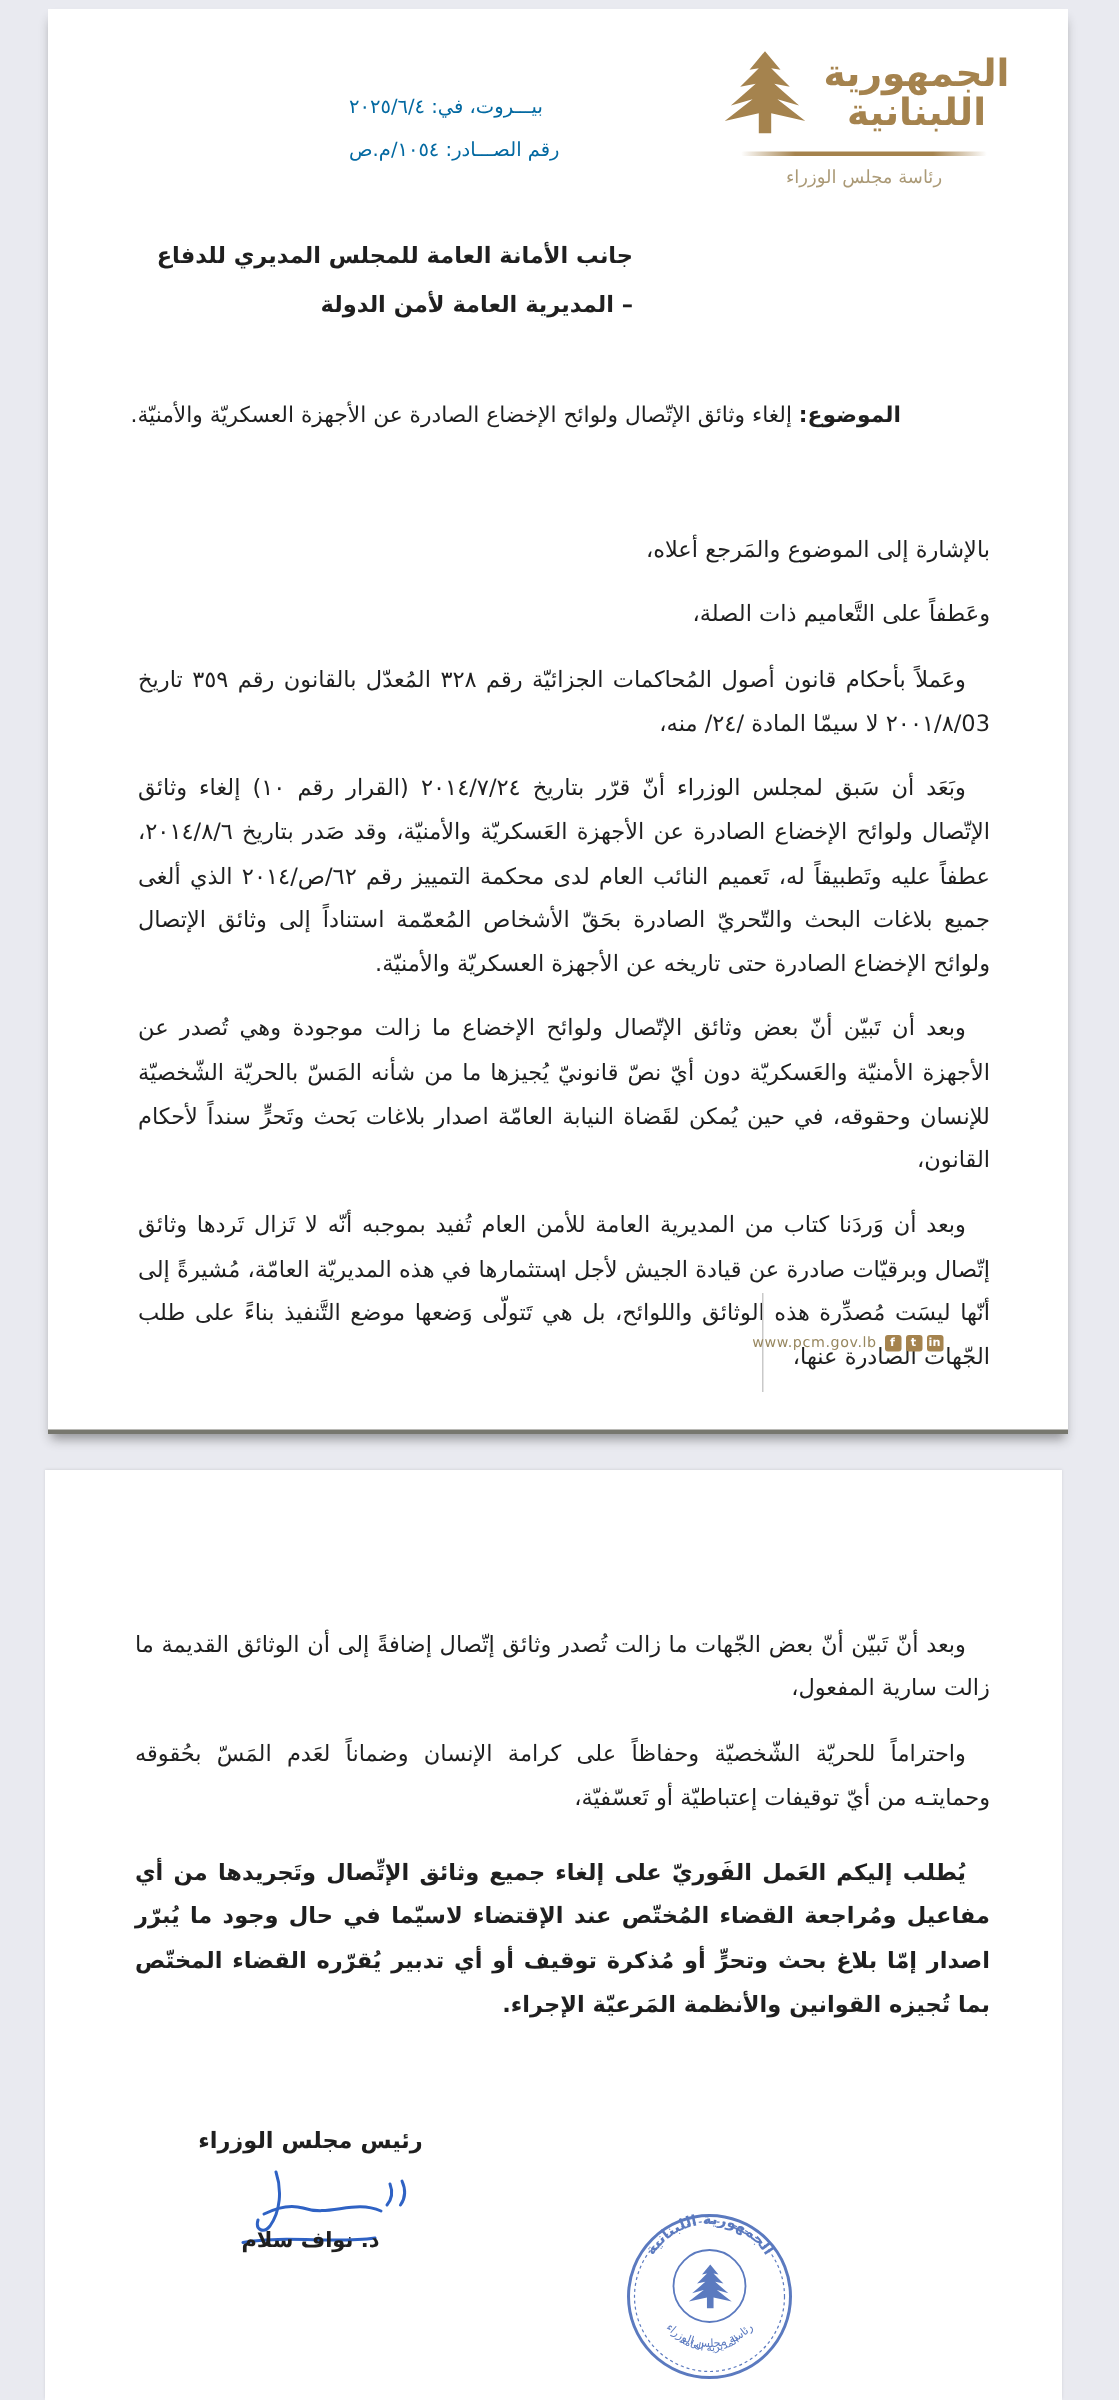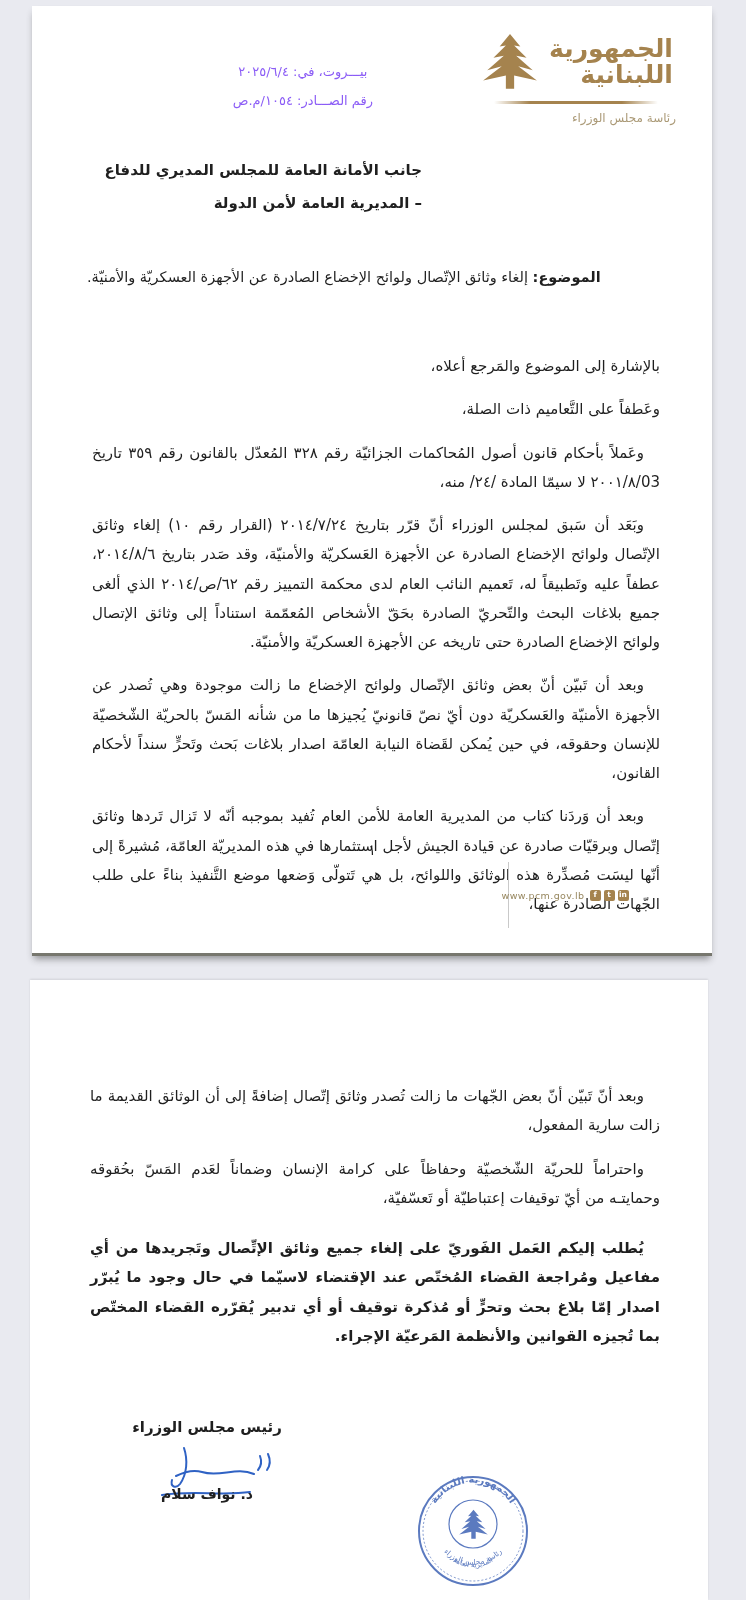--- a/index.html
+++ b/index.html
@@ -13,29 +13,29 @@
     position:absolute;background:#ffffff;direction:rtl;
     box-shadow:0 1px 3px rgba(0,0,0,.18);
   }
   .page1{left:32px;top:6px;width:680px;height:947px;
     border-bottom:3px solid #77776e;
     box-shadow:0 5px 7px -2px rgba(40,40,40,.45);}
   .page2{left:30px;top:980px;width:678px;height:620px;
     box-shadow:0 -1px 2px rgba(0,0,0,.10);}
 
   
-  .emblem{position:absolute;top:24px;right:36px;width:200px;}
+  .emblem{position:absolute;top:24px;right:36px;width:200px;text-align:center;}
   .emblem-row{display:flex;flex-direction:row;align-items:center;justify-content:center;gap:8px;}
   .calligraphy{color:#a5834e;font-weight:bold;line-height:1.05;font-size:25px;letter-spacing:-1px;}
   .cedar-gold{width:62px;height:64px;}
   .emblem-divider{height:3px;margin:7px 18px 0 18px;border-radius:2px;
     background:linear-gradient(to right, rgba(165,131,78,0) 0%, #a5834e 22%, #a5834e 78%, rgba(165,131,78,0) 100%);}
   .emblem-subtitle{margin-top:7px;color:#ab9a77;font-size:12px;}
 
-  .date-block{position:absolute;top:52px;right:339px;text-align:center;font-size:13px;line-height:2.2;color:#8b5cf6;white-space:nowrap;}
+  .date-block{position:absolute;top:52px;right:339px;text-align:left;font-size:13px;line-height:2.2;color:#0369a1;white-space:nowrap;}
 
   .addressee{position:absolute;top:148px;right:290px;font-weight:bold;font-size:15px;line-height:2.2;text-align:right;white-space:nowrap;}
 
   .subject{position:absolute;top:258px;right:52px;left:55px;font-size:14.5px;line-height:1.9;text-align:left;}
   .subject .label{font-weight:bold;}
 
   .body-text{position:absolute;font-size:15px;line-height:1.95;text-align:justify;text-justify:inter-word;}
   .body1{top:346px;right:52px;left:60px;}
   .body2{top:102px;right:48px;left:60px;}
   .body-text p{margin:0 0 14px 0;}

